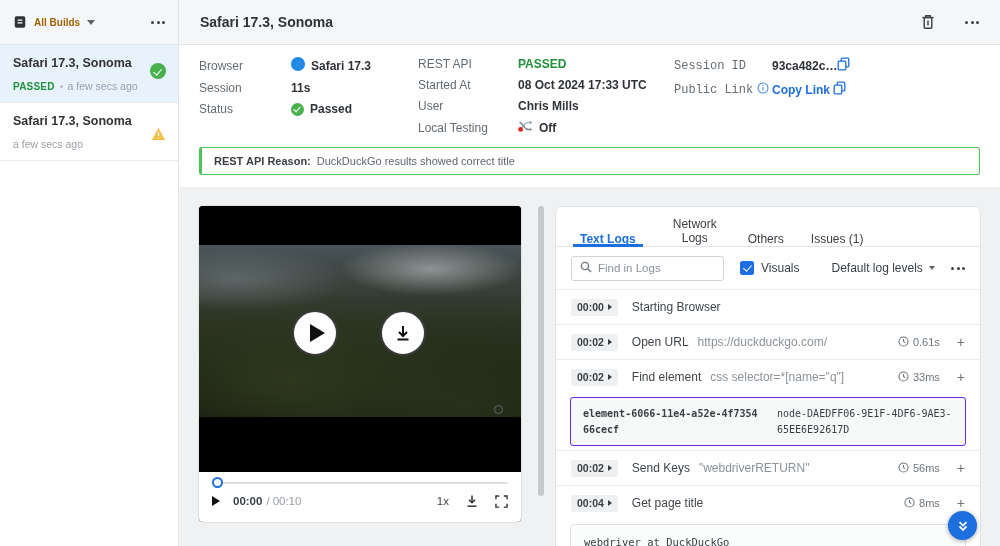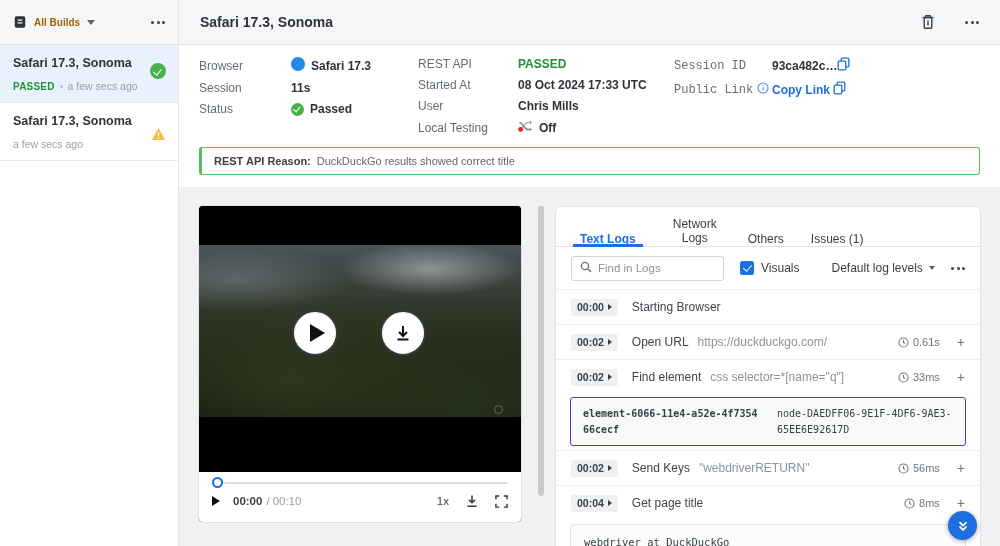--- a/index.html
+++ b/index.html
@@ -101,21 +101,21 @@
   .cb-label { font-size:12px; margin-left:7px; color:#3a3f44; }
   .levels { margin-left:32px; font-size:12px; color:#3a3f44; display:flex; align-items:center; gap:6px; cursor:pointer; }
   .levels .caret { border-top-width:4px; border-left-width:3.5px; border-right-width:3.5px; }
 
   .log-row { height:35px; border-top:1px solid #ebedef; display:flex; align-items:center; padding:0 15px; font-size:12px; }
   .chip { background:#eef0f2; border-radius:2px; padding:2.5px 6px; font-size:10.5px; font-weight:bold; color:#3a3f44; display:inline-flex; align-items:center; gap:4px; cursor:pointer; }
   .chip i { width:0; height:0; border-top:3.5px solid transparent; border-bottom:3.5px solid transparent; border-left:4.5px solid #3a3f44; display:inline-block; }
   .cmd { margin-left:14px; color:#3f454a; }
   .arg { margin-left:9px; color:#8b9299; }
   .row-right { margin-left:auto; display:flex; align-items:center; }
-  .dur { color:#6d757c; font-size:11px; display:flex; align-items:flex-end; gap:4px; }
+  .dur { color:#6d757c; font-size:11px; display:flex; align-items:flex-start; gap:4px; }
   .plus { margin-left:17px; color:#6d757c; font-size:14px; line-height:1; cursor:pointer; }
   .plus::before { content:'+'; }
 
   .element-block { margin:3px 14px 4px; background:#f7f8f8; border:1px solid #6d28d9; border-radius:3px; padding:8px 12px; display:grid; grid-template-columns:1fr 1fr; column-gap:18px; font-family:"DejaVu Sans Mono", monospace; font-size:10px; line-height:1.55; color:#3a3f44; word-break:break-all; }
   .element-block .lft { font-weight:bold; }
 
   .output-block { margin:4px 14px 0; background:#fbfcfc; border:1px solid #e1e3e5; border-radius:4px; padding:11px 13px; font-family:"DejaVu Sans Mono", monospace; font-size:10.5px; color:#3a3f44; }
 
   .fab { position:absolute; right:23px; bottom:6px; width:29px; height:29px; border-radius:50%; background:#1d6fe0; display:flex; align-items:center; justify-content:center; box-shadow:0 1px 5px rgba(0,0,0,.35); cursor:pointer; z-index:5; }
 </style>

